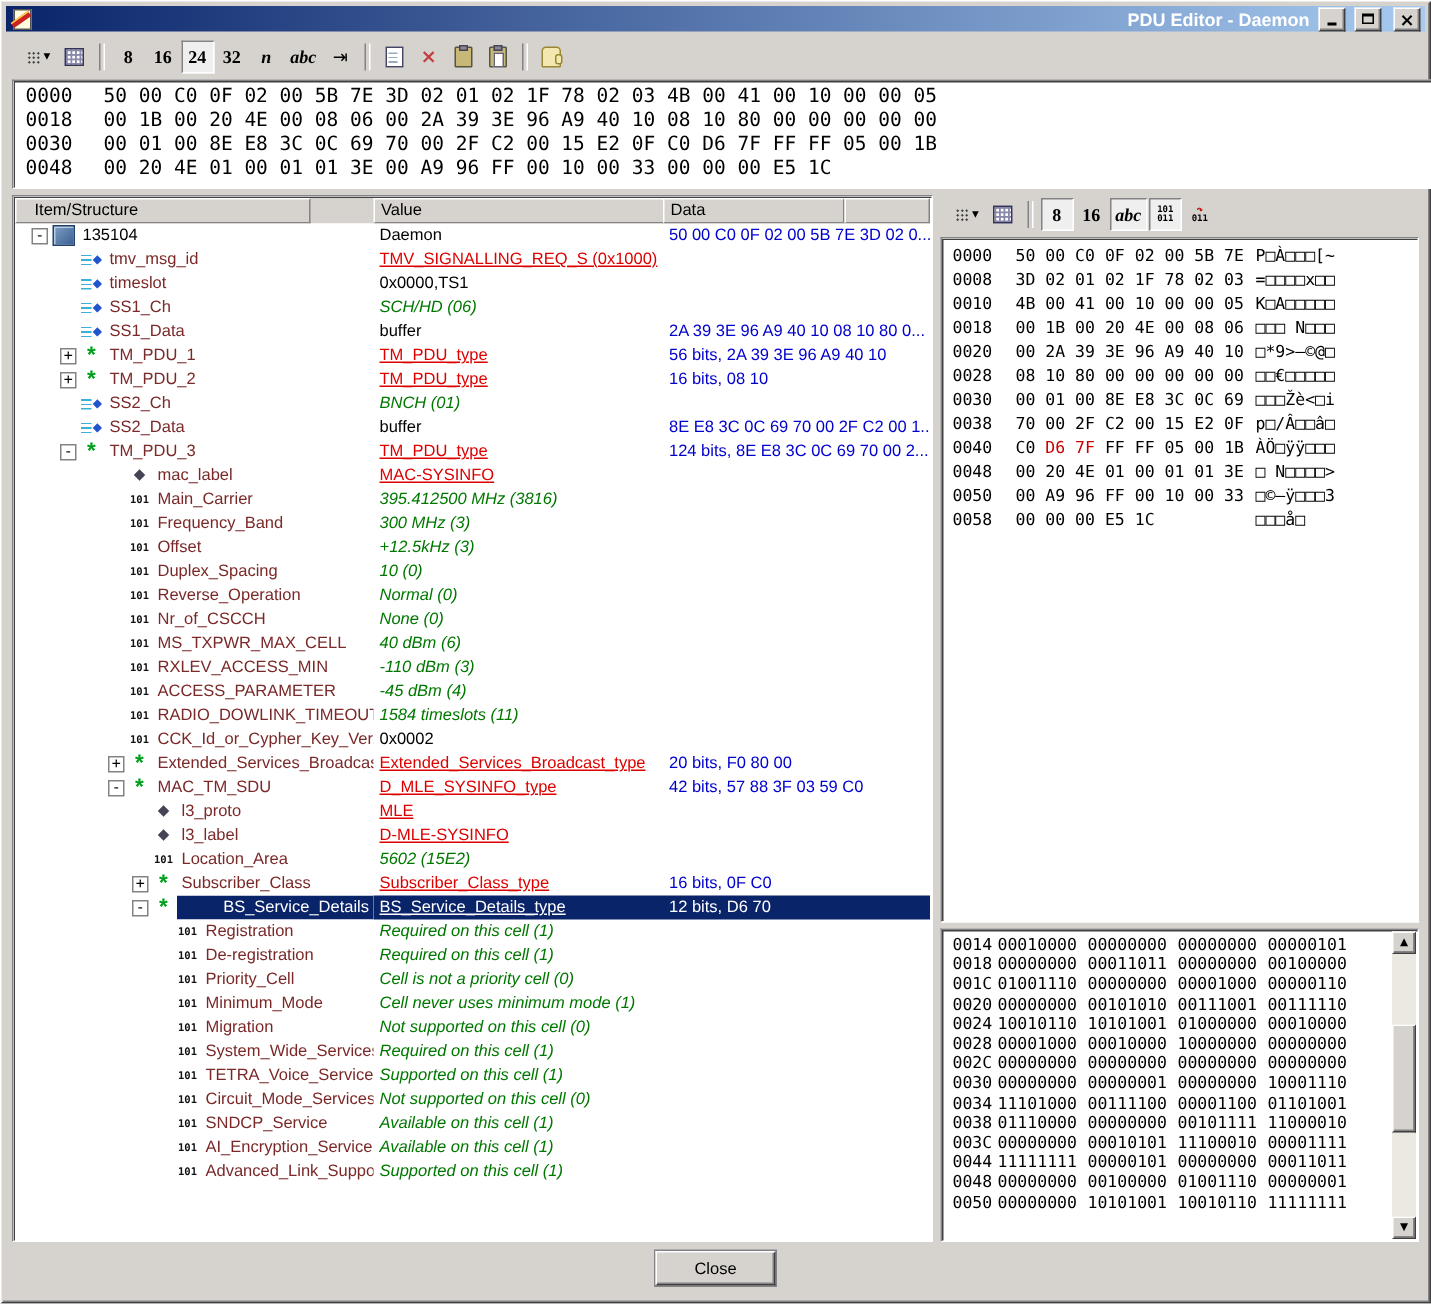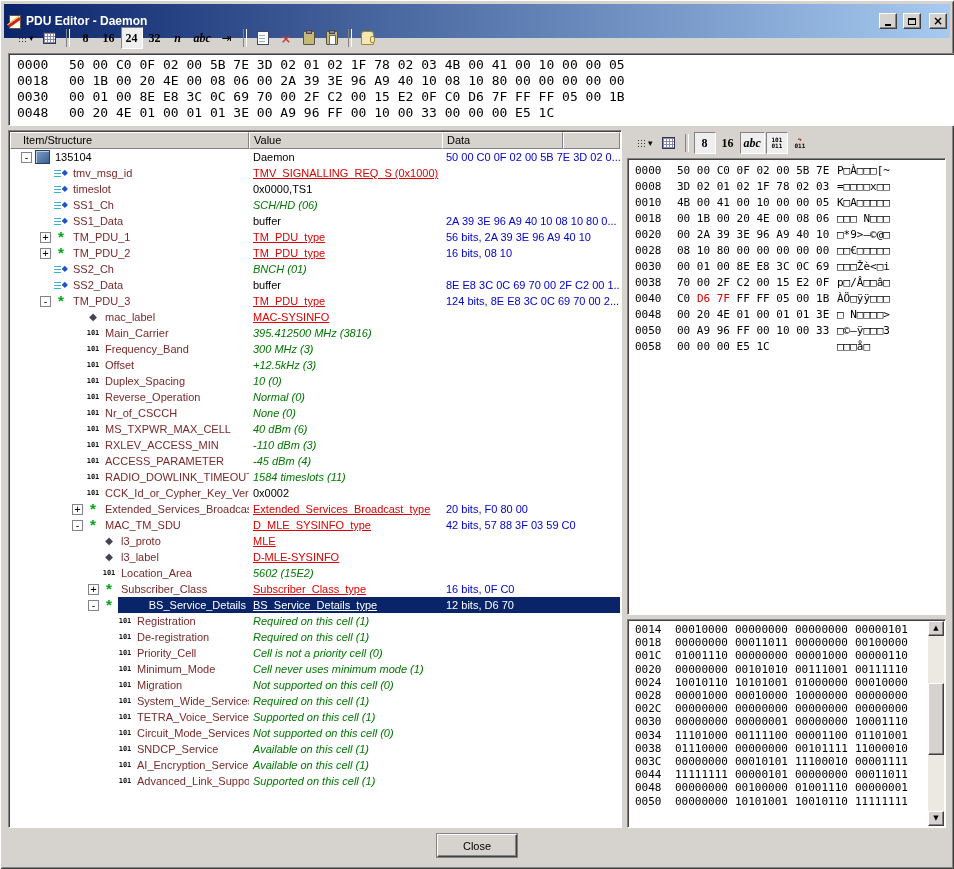--- a/index.html
+++ b/index.html
@@ -1,23 +1,23 @@
 <!DOCTYPE html>
 <html style="--sel: #0a246a; --red: #dd0000; --green: #007800; --blue: #0000cc; --hred: #cc0000;"><head>
 <meta charset="utf-8">
 <title>PDU Editor - Daemon</title>
 <style>
   html,body{margin:0;padding:0;width:954px;height:869px;overflow:hidden;
     font-family:"Liberation Sans","DejaVu Sans",sans-serif;}
   #win{position:relative;width:954px;height:869px;background:#d6d3ce;
     box-shadow:inset 1px 1px 0 #fff,inset -1px -1px 0 #404040,inset 2px 2px 0 #d6d3ce,inset -2px -2px 0 #848284;}
   
-  .titlebar{position:absolute;left:4px;top:4px;right:4px;height:34px;
+  .titlebar{position:absolute;left:4px;top:4px;right:4px;height:17px;
     background:linear-gradient(90deg,var(--sel,#0a246a),#a6caf0);
-    display:flex;align-items:center;padding:0 3px;gap:4px;}
+    display:flex;align-items:center;padding:0 3px;gap:4px;text-align:right;}
   .tb-icon{width:15px;height:15px;position:relative;flex:none;}
   .tb-icon .pg{position:absolute;left:2px;top:1px;width:10px;height:12px;background:#fffde0;border:1px solid #555;}
   .tb-icon .pen{position:absolute;left:0;top:6px;width:14px;height:3px;background:#cc2222;border-top:1px solid #ffd24a;transform:rotate(-35deg);}
   .tb-title{flex:1;color:#fff;font-weight:bold;font-size:12px;white-space:nowrap;overflow:hidden;}
   .wbtn{width:16px;height:14px;background:#d6d3ce;border:1px solid;border-color:#fff #404040 #404040 #fff;
     box-shadow:inset -1px -1px 0 #848284;display:flex;align-items:center;justify-content:center;margin-left:2px;flex:none;}
   .wbtn.gap{margin-left:4px;}
   .g-min{width:6px;height:2px;background:#000;margin-top:7px;}
   .g-max{width:8px;height:7px;border:1px solid #000;border-top:2px solid #000;box-sizing:border-box;}
   .g-close{font:bold 12px/10px "DejaVu Sans",sans-serif;color:#000;}
@@ -86,21 +86,21 @@
   #hexview{position:absolute;left:627px;top:158px;width:319px;height:457px;box-sizing:border-box;
     font:11px/16px "DejaVu Sans Mono","Liberation Mono",monospace;color:#000;padding:4px 0 0 7px;}
   .hx-addr{display:inline-block;width:30px;margin-right:12px;}
   .hx-bytes{display:inline-block;width:160px;white-space:pre;}
   .hx-ascii{white-space:pre;}
   .rd{color:var(--hred,#cc0000);}
   
   #binview{position:absolute;left:627px;top:619px;width:319px;height:209px;box-sizing:border-box;
     font:11px/13.2px "DejaVu Sans Mono","Liberation Mono",monospace;color:#000;overflow:hidden;}
   #binrows{position:absolute;left:7px;top:3px;right:18px;bottom:1px;overflow:hidden;}
-  .bn-addr{display:inline-block;width:30px;margin-right:10px;}
+  .bn-addr{display:inline-block;width:30px;}
   .bn-g{white-space:pre;margin-right:7px;}
   .sb{position:absolute;right:1px;top:1px;bottom:1px;width:16px;background:#ece9e2;}
   .sb-btn{position:absolute;left:0;width:16px;height:15px;background:#d6d3ce;border:1px solid;border-color:#fff #404040 #404040 #fff;
     box-shadow:inset -1px -1px 0 #848284;display:flex;align-items:center;justify-content:center;
     font:7px/7px "DejaVu Sans",sans-serif;color:#000;box-sizing:border-box;}
   .sb-up{top:0;} .sb-down{bottom:0;}
   .sb-thumb{position:absolute;left:0;width:16px;top:62px;height:72px;background:#d6d3ce;border:1px solid;
     border-color:#fff #404040 #404040 #fff;box-shadow:inset -1px -1px 0 #848284;box-sizing:border-box;}
   
   .btn-close{position:absolute;left:437px;top:834px;width:80px;height:23px;background:#d6d3ce;
@@ -180,21 +180,21 @@
 
   <div class="sunken" id="hexdump">
       <div class="hdrow"><span class="hd-addr">0000</span><span class="hd-bytes">50 00 C0 0F 02 00 5B 7E 3D 02 01 02 1F 78 02 03 4B 00 41 00 10 00 00 05</span></div>
       <div class="hdrow"><span class="hd-addr">0018</span><span class="hd-bytes">00 1B 00 20 4E 00 08 06 00 2A 39 3E 96 A9 40 10 08 10 80 00 00 00 00 00</span></div>
       <div class="hdrow"><span class="hd-addr">0030</span><span class="hd-bytes">00 01 00 8E E8 3C 0C 69 70 00 2F C2 00 15 E2 0F C0 D6 7F FF FF 05 00 1B</span></div>
       <div class="hdrow"><span class="hd-addr">0048</span><span class="hd-bytes">00 20 4E 01 00 01 01 3E 00 A9 96 FF 00 10 00 33 00 00 00 E5 1C</span></div>
     </div>
 
   <div class="sunken" id="lpanel">
     <div class="lheader">
-      <div class="hcell" style="left:0;width:239px;padding-left:12px">Item/Structure</div>
+      <div class="hcell" style="left:0;width:197px;padding-left:12px">Item/Structure</div>
       <div class="hcell" style="left:239px;width:213px">Value</div>
       <div class="hcell" style="left:432px;width:121px">Data</div>
       <div class="hcell" style="left:553px;right:0"></div>
     </div>
     <div id="tree">
         <div class="trow root">
           <div class="c-item" style="padding-left: 11px;">
             <span class="exp">-</span>
             <span class="ic ic-root"></span>
             <span class="tname">135104</span>

